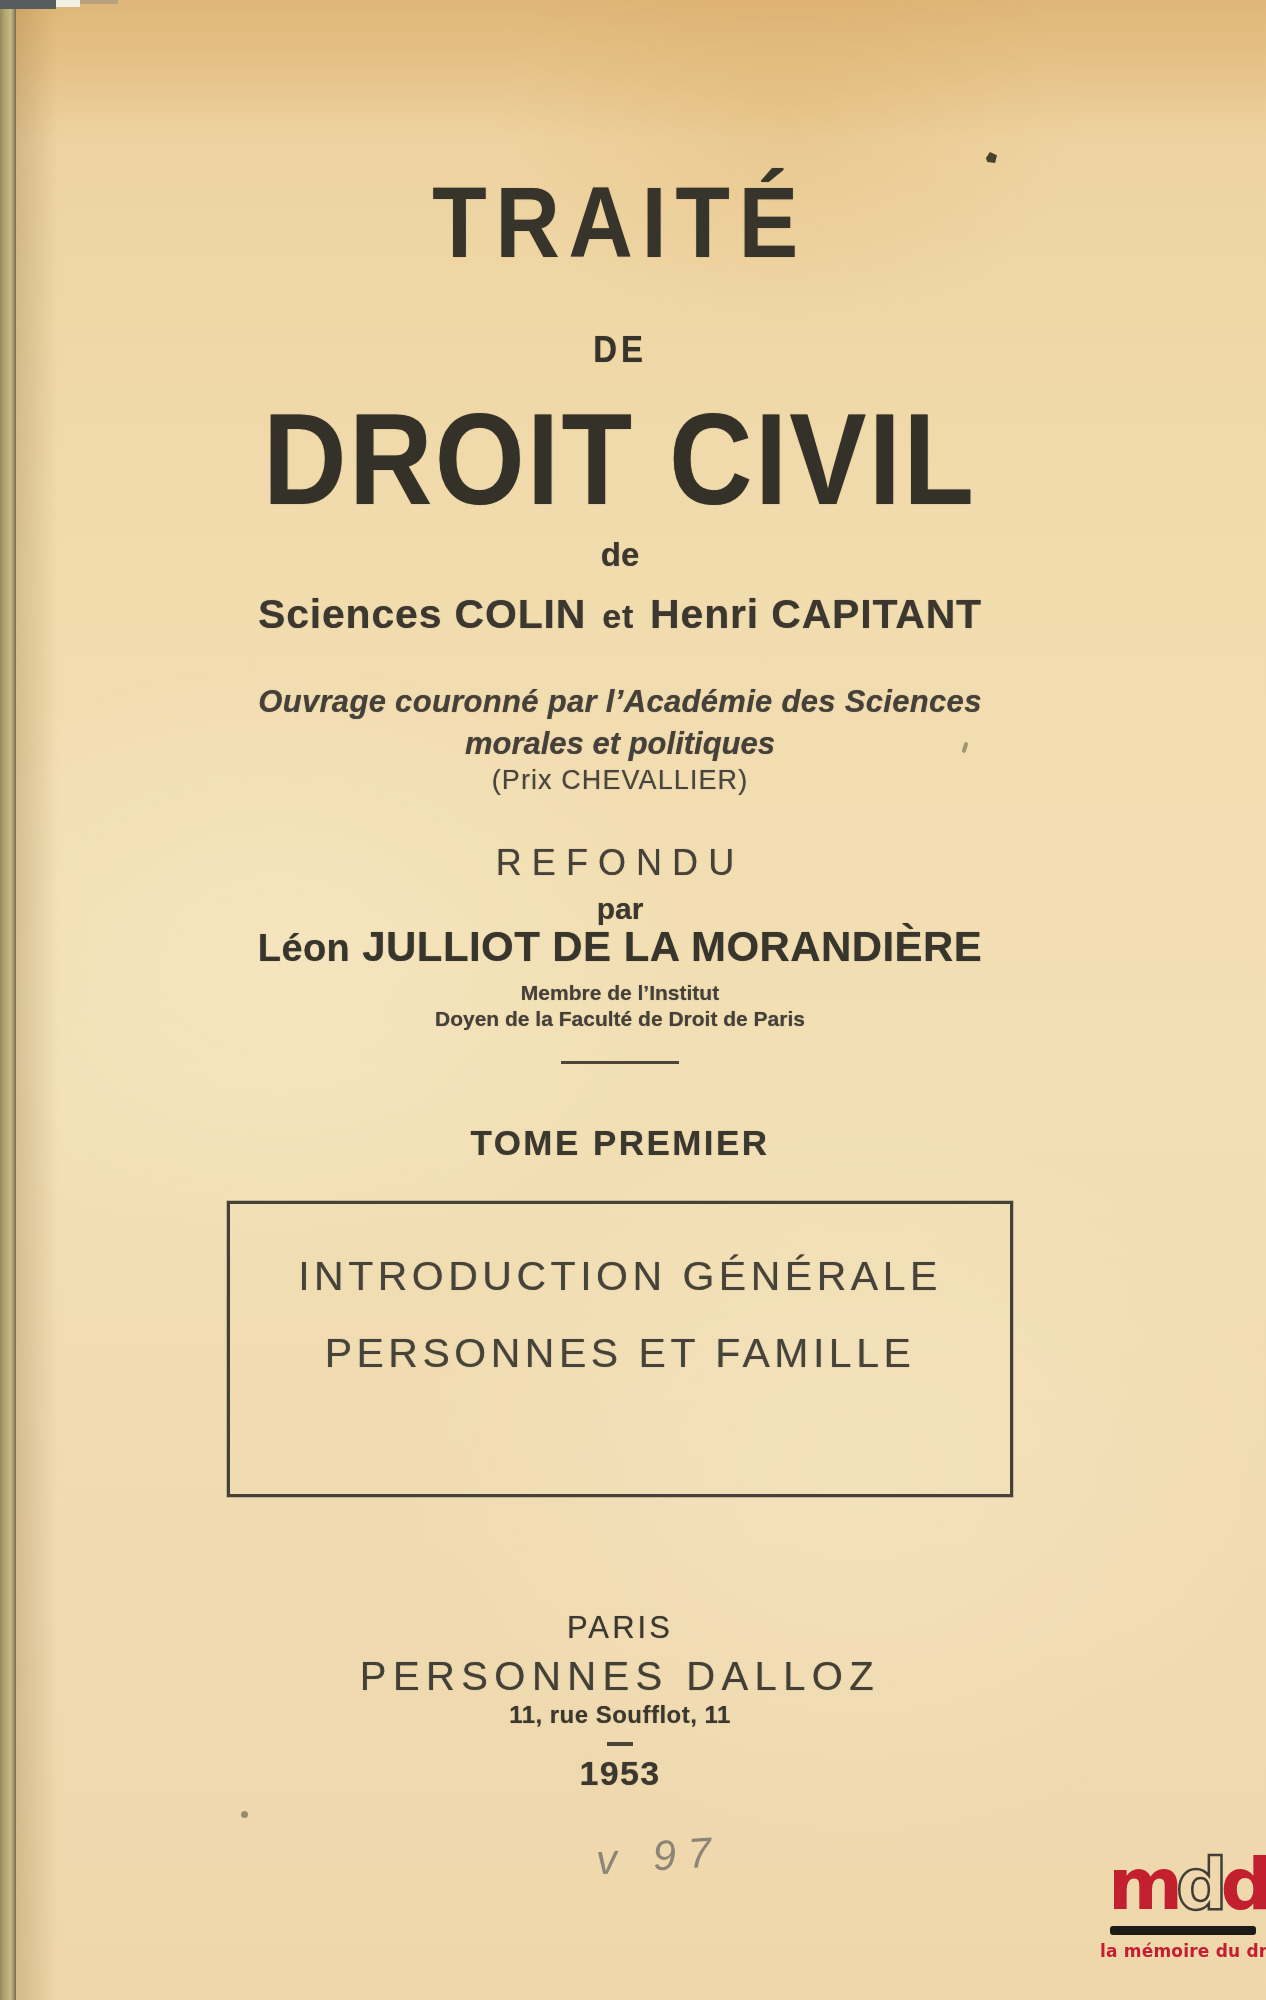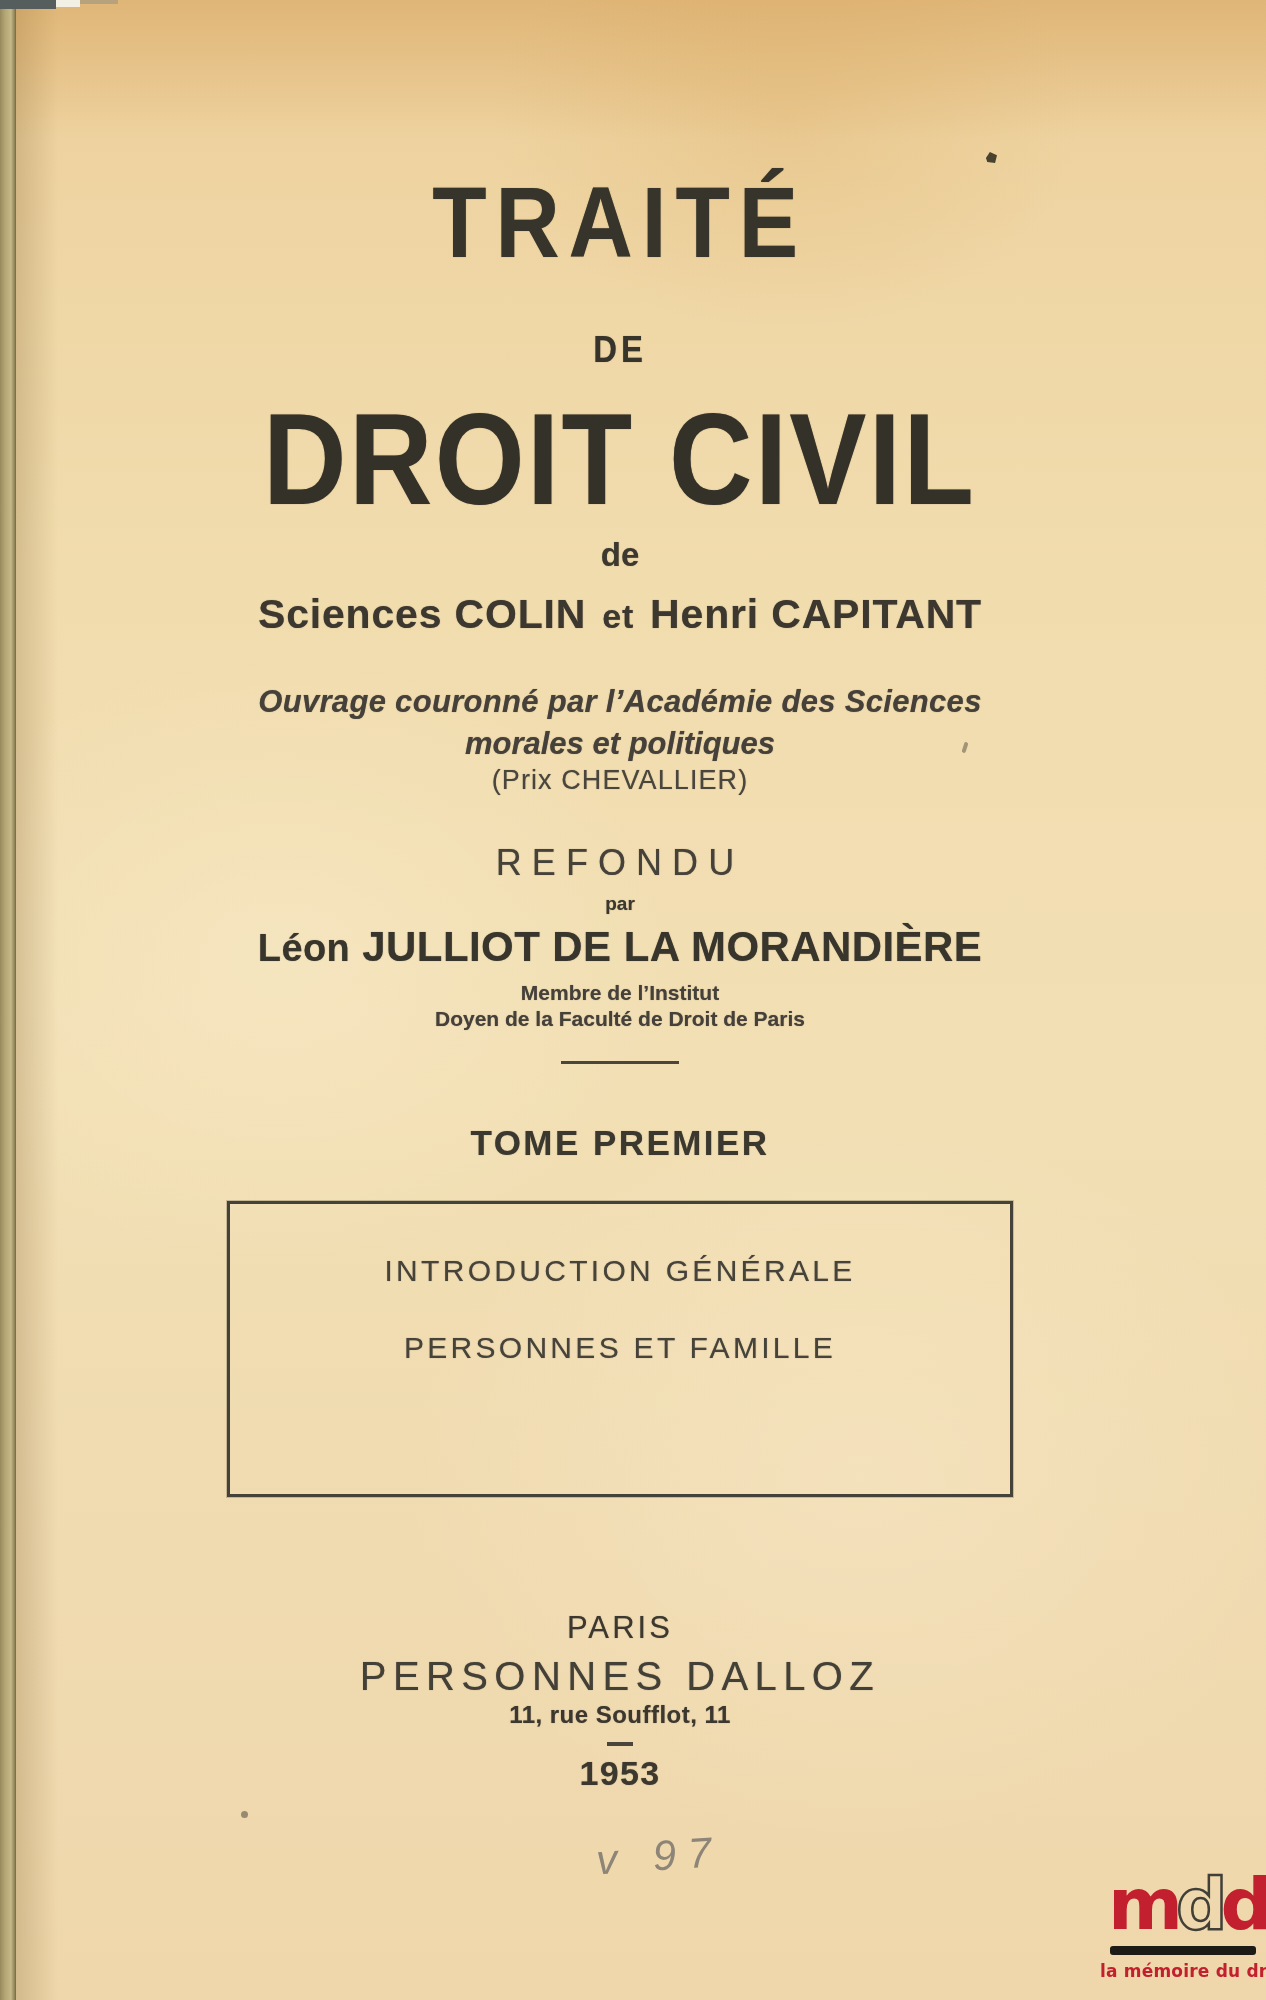--- a/index.html
+++ b/index.html
@@ -52,40 +52,40 @@
   .title-1{top:172px;font-size:100px;font-weight:bold;letter-spacing:.10em;color:#37342b;}
   .title-2{top:331px;font-size:37px;font-weight:bold;letter-spacing:.12em;color:#37342b;}
   .title-3{top:394px;font-size:130px;font-weight:bold;letter-spacing:.02em;color:#343128;}
   .byline-de{top:538px;font-size:33px;font-weight:bold;}
   .authors{top:594px;font-size:41px;font-weight:bold;letter-spacing:.02em;}
   .authors .conj{font-size:34px;margin:0 16px;}
   .award-1{top:686px;font-size:31px;font-weight:bold;font-style:italic;letter-spacing:.01em;color:#45413a;}
   .award-2{top:728px;font-size:31px;font-weight:bold;font-style:italic;color:#45413a;}
   .award-3{top:767px;font-size:27px;font-weight:normal;letter-spacing:.04em;color:#4a463e;}
   .refondu{top:845px;font-size:36px;font-weight:normal;letter-spacing:.28em;color:#46423a;}
-  .par{top:894px;font-size:19px;font-weight:bold;}
+  .par{top:894px;font-size:30px;font-weight:bold;}
   .editor{top:926px;font-size:42px;font-weight:bold;letter-spacing:.01em;color:#38352c;}
   .editor .firstname{font-size:38px;text-align:center;}
   .ed-t1{top:982px;font-size:21px;font-weight:bold;color:#45413a;}
   .ed-t2{top:1008px;font-size:21px;font-weight:bold;color:#45413a;}
   .rule{
     position:absolute;top:1061px;left:0;right:0;margin:0 auto;
     width:118px;height:3px;background:#4a463c;
   }
   .tome{top:1125px;font-size:35px;font-weight:bold;letter-spacing:.07em;color:#3b382f;}
 
   .box{
     position:absolute;top:1201px;left:0;right:0;margin:0 auto;
     width:786px;height:296px;
     border:3px solid #454239;
     box-shadow:0 0 0 1px rgba(69,66,57,.25);
   }
   .box-line{
     position:absolute;left:0;right:0;text-align:center;white-space:nowrap;
-    font-size:30px;font-weight:normal;letter-spacing:.11em;color:#46433a;line-height:1;
+    font-size:41px;font-weight:normal;letter-spacing:.11em;color:#46433a;line-height:1;
     text-shadow:0 0 1px rgba(62,56,44,.5);
   }
   .box-line.l0{top:52px;}
   .box-line.l1{top:129px;}
   .box-line.l2{top:206px;}
 
   .city{top:1612px;font-size:31px;font-weight:normal;letter-spacing:.10em;color:#44403
 8;}
   .publisher{top:1656px;font-size:40px;font-weight:normal;letter-spacing:.16em;color:#434037;}
   .address{top:1703px;font-size:24px;font-weight:bold;letter-spacing:.02em;}
@@ -100,21 +100,21 @@
     font-size:42px;font-style:italic;letter-spacing:12px;
     color:var(--pencil);transform:rotate(-4deg);white-space:nowrap;
     text-shadow:none;font-weight:normal;
   }
 
   .speck-a{position:absolute;left:984px;top:152px;width:13px;height:11px;background:#49422f;z-index:2;
     clip-path:polygon(15% 55%,45% 0,100% 30%,85% 100%,25% 90%);}
   .speck-b{position:absolute;left:241px;top:1811px;width:7px;height:7px;border-radius:50%;background:rgba(120,112,96,.75);z-index:2;}
   .speck-c{position:absolute;left:963px;top:742px;width:4px;height:11px;background:rgba(110,100,80,.6);transform:rotate(18deg);border-radius:2px;z-index:2;}
 
-  .logo{position:absolute;left:1106px;top:1840px;width:156px;height:120px;z-index:6;margin-top:20px;}
+  .logo{position:absolute;left:1106px;top:1840px;width:156px;height:120px;z-index:6;}
   .logo-letters{
     position:absolute;top:8px;left:2px;right:0;
     font-size:72px;font-weight:bold;letter-spacing:-7px;line-height:1;
     font-family:"DejaVu Sans","Liberation Sans",sans-serif;
     text-align:left;white-space:nowrap;
   }
   .logo-letters .red{color:var(--logo-red);}
   .logo-letters .outline{
     color:rgba(240,220,170,.04);
     -webkit-text-stroke:2.5px #413f37;

